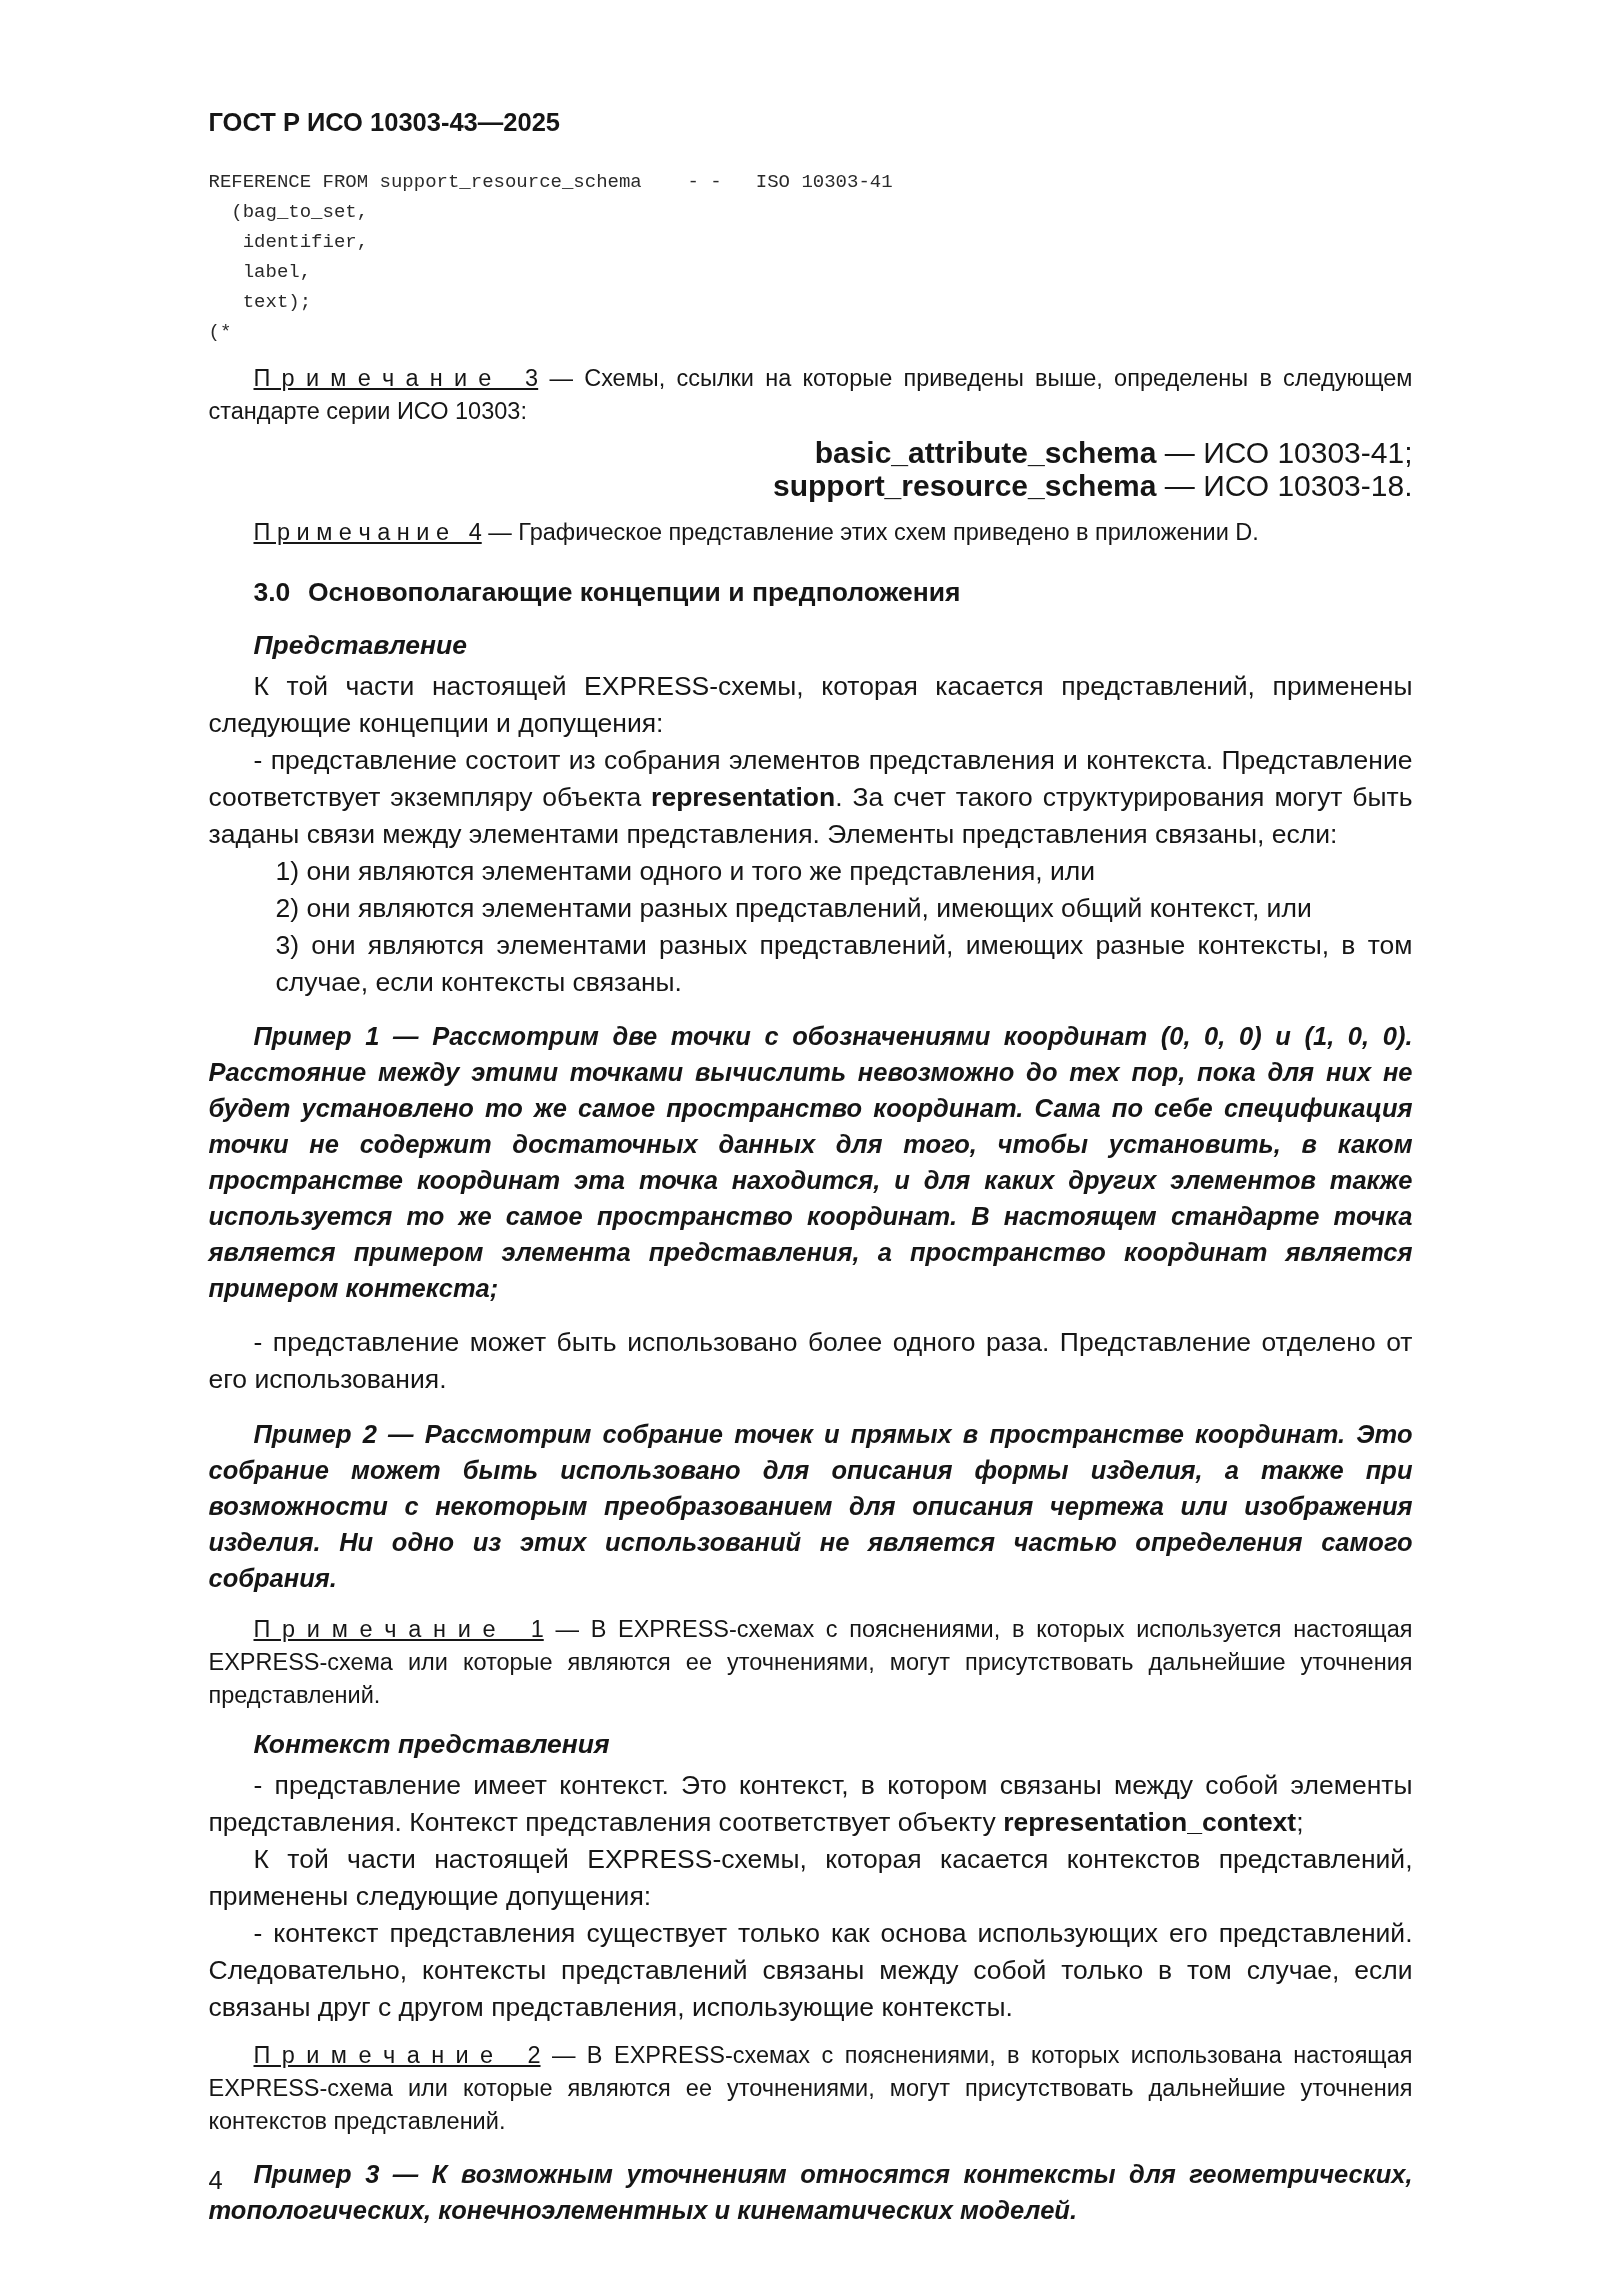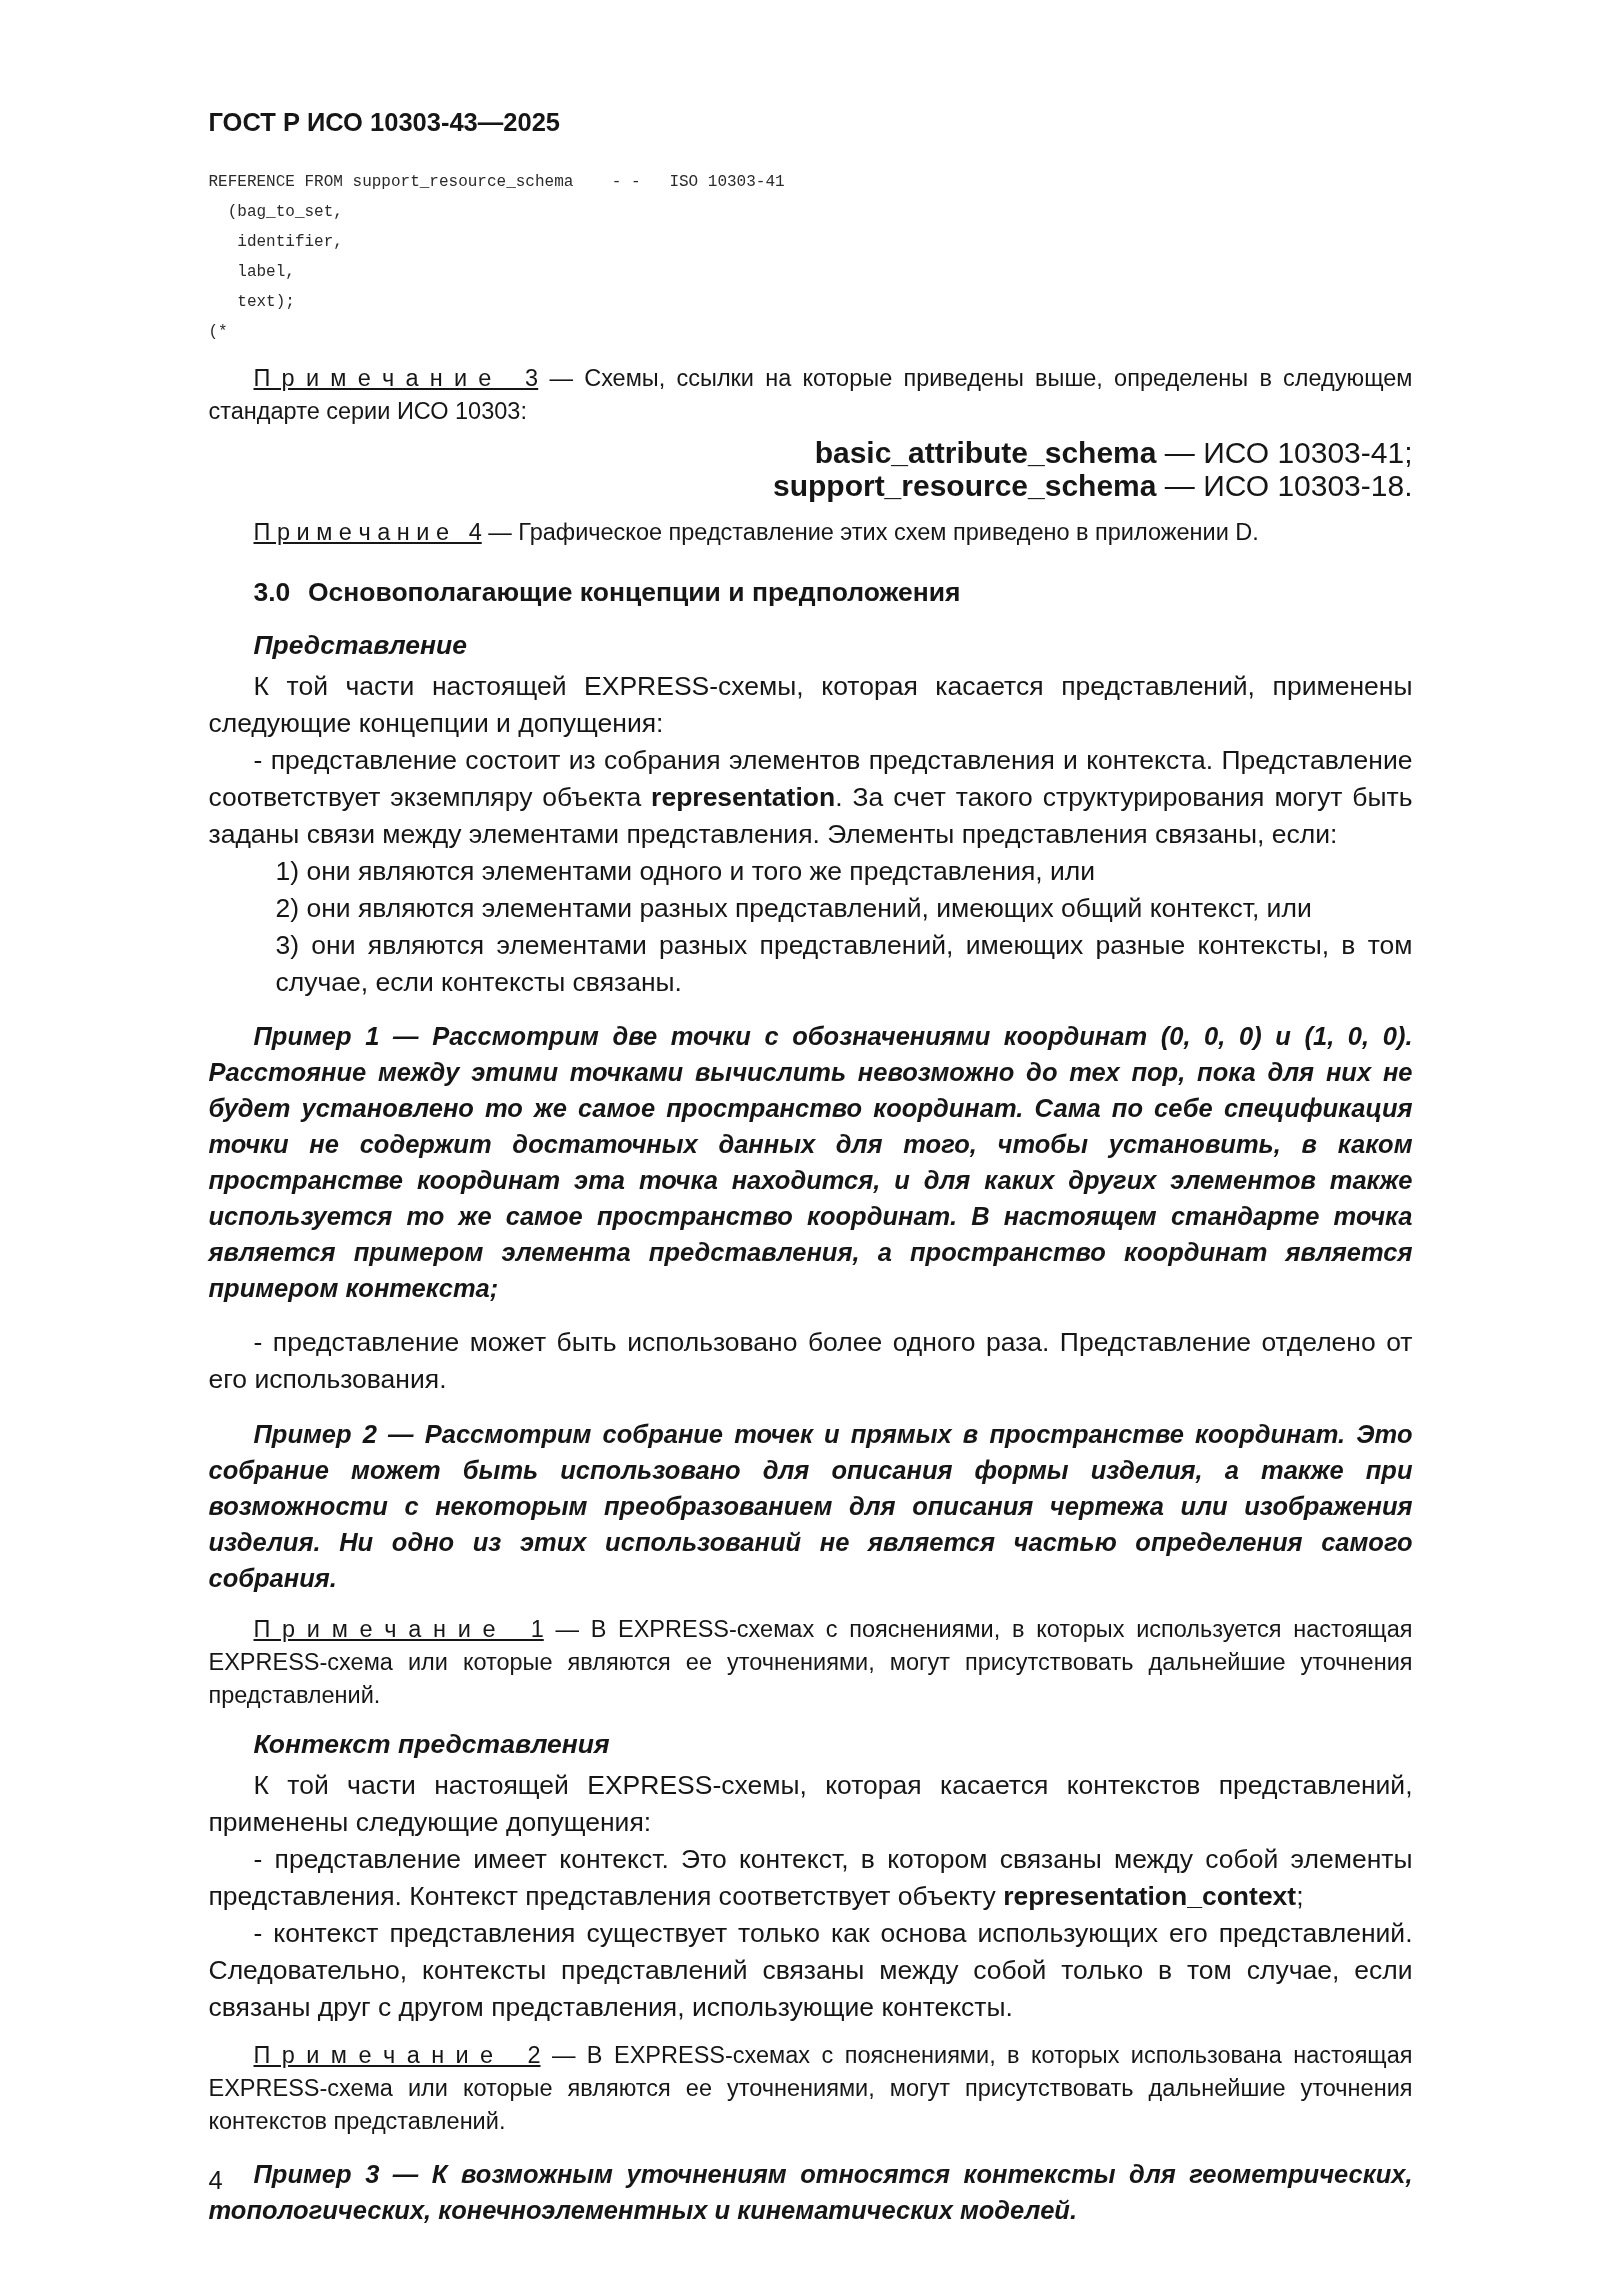--- a/index.html
+++ b/index.html
@@ -16,21 +16,21 @@
     line-height: 37px;
     color: #161616;
   }
   .doc-header {
     font-weight: bold;
     font-size: 25.5px;
     margin-bottom: 25.5px;
   }
   .code-block {
     font-family: "Liberation Mono", "DejaVu Sans Mono", monospace;
-    font-size: 16px;
+    font-size: 19px;
     line-height: 30px;
     color: #2a2a2a;
     white-space: pre;
     margin: 13.7px 0 15.7px 0;
   }
   .note {
     font-size: 23.5px;
     line-height: 33px;
     text-align: justify;
     text-indent: 45px;
@@ -124,23 +124,23 @@
   <p class="example">Пример 1 — Рассмотрим две точки с обозначениями координат (0, 0, 0) и (1, 0, 0). Расстояние между этими точками вычислить невозможно до тех пор, пока для них не будет установлено то же самое пространство координат. Сама по себе спецификация точки не содержит достаточных данных для того, чтобы установить, в каком пространстве координат эта точка находится, и для каких других элементов также используется то же самое пространство координат. В настоящем стандарте точка является примером элемента представления, а пространство координат является примером контекста;</p>
 
   <p class="body-par">- представление может быть использовано более одного раза. Представление отделено от его использования.</p>
 
   <p class="example">Пример 2 — Рассмотрим собрание точек и прямых в пространстве координат. Это собрание может быть использовано для описания формы изделия, а также при возможности с некоторым преобразованием для описания чертежа или изображения изделия. Ни одно из этих использований не является частью определения самого собрания.</p>
 
   <p class="note"><span class="note-label">П р и м е ч а н и е   1</span><span> — В EXPRESS-схемах с пояснениями, в которых используется настоящая EXPRESS-схема или которые являются ее уточнениями, могут присутствовать дальнейшие уточнения представлений.</span></p>
 
   <h3 class="sub-heading">Контекст представления</h3>
 
+  <p class="body-par"><span>- представление имеет контекст. Это контекст, в котором связаны между собой элементы представления. Контекст представления соответствует объекту </span><b>representation_context</b><span>;</span></p>
+
   <p class="body-par">К той части настоящей EXPRESS-схемы, которая касается контекстов представлений, применены следующие допущения:</p>
-
-  <p class="body-par"><span>- представление имеет контекст. Это контекст, в котором связаны между собой элементы представления. Контекст представления соответствует объекту </span><b>representation_context</b><span>;</span></p>
 
   <p class="body-par">- контекст представления существует только как основа использующих его представлений. Следовательно, контексты представлений связаны между собой только в том случае, если связаны друг с другом представления, использующие контексты.</p>
 
   <p class="note"><span class="note-label">П р и м е ч а н и е   2</span><span> — В EXPRESS-схемах с пояснениями, в которых использована настоящая EXPRESS-схема или которые являются ее уточнениями, могут присутствовать дальнейшие уточнения контекстов представлений.</span></p>
 
   <p class="example">Пример 3 — К возможным уточнениям относятся контексты для геометрических, топологических, конечноэлементных и кинематических моделей.</p>
 
   <div class="page-number">4</div>
 
 </div>

